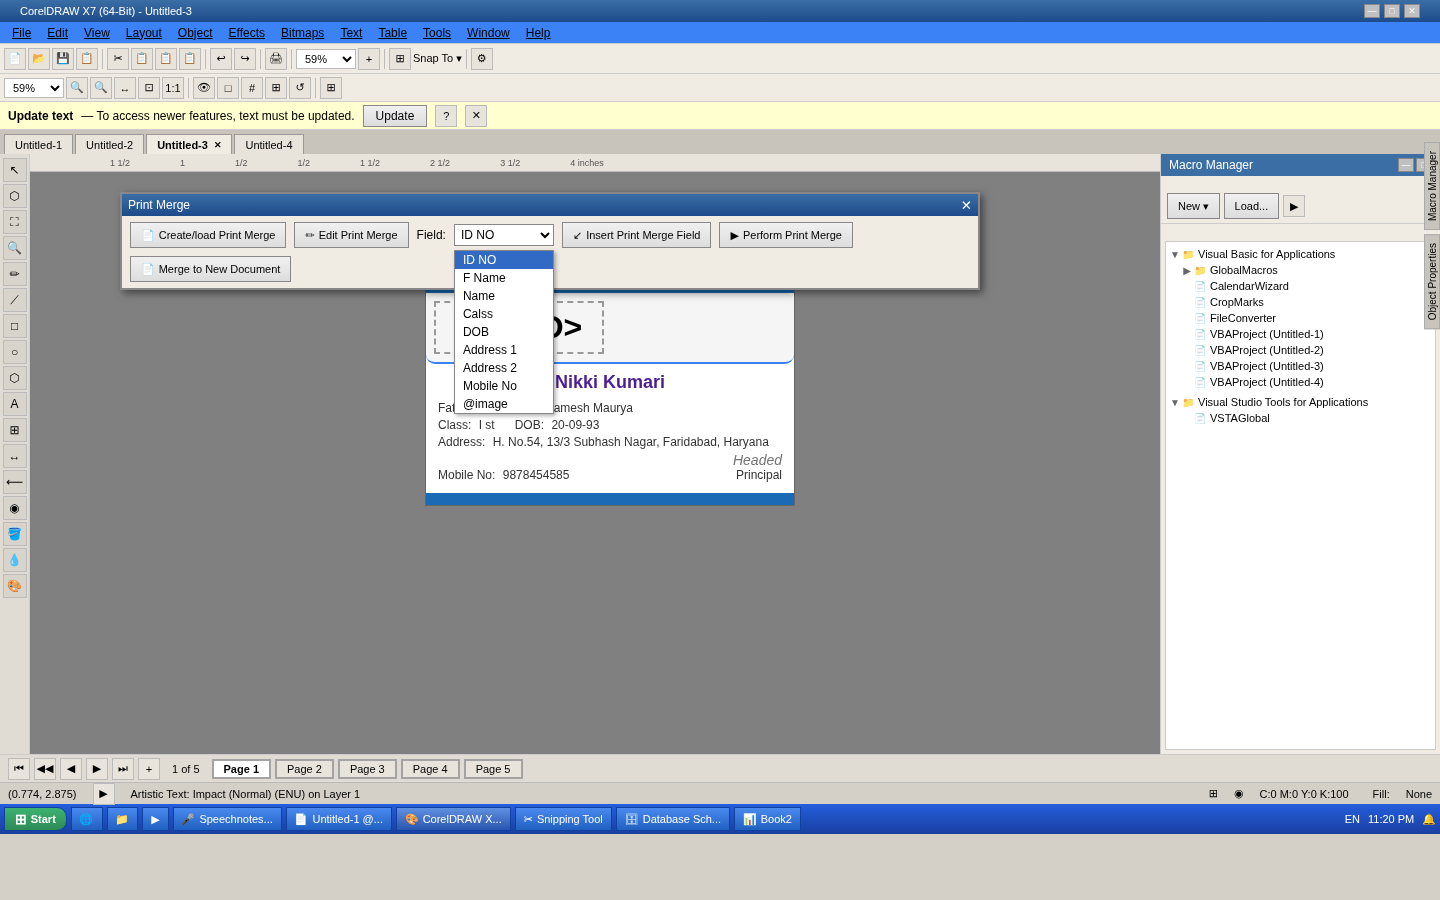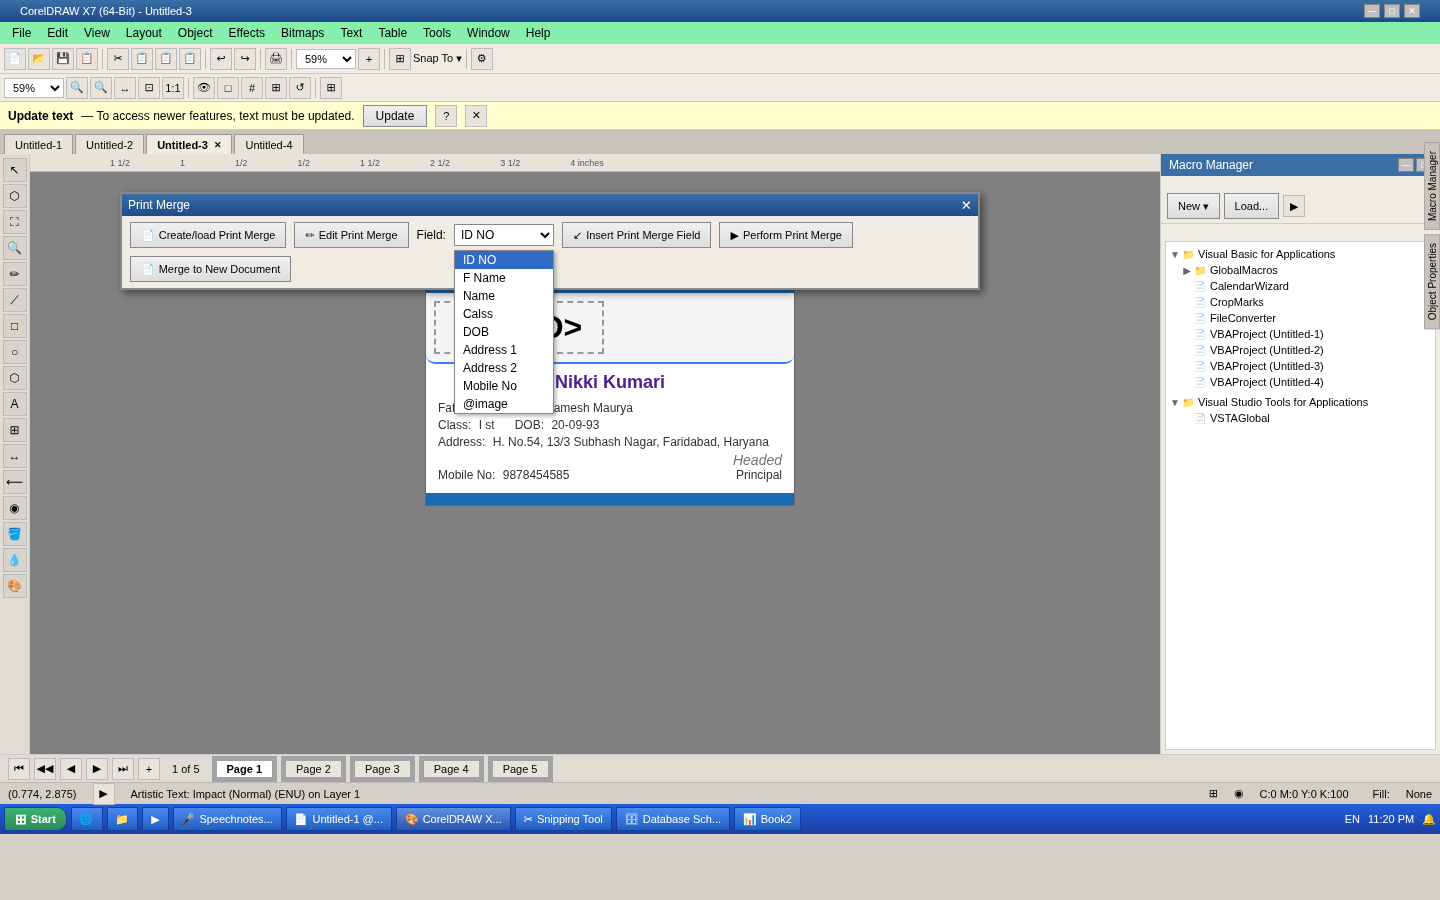--- a/index.html
+++ b/index.html
@@ -22,25 +22,26 @@
       background: #c0c0c0;
       border: 1px solid #888;
       font-size: 9px;
       display: flex; align-items: center; justify-content: center;
       cursor: pointer;
     }
 
     
     #menu-bar {
       height: 22px;
-      background: #86efac;
+      background: #3b82f6;
       display: flex;
       align-items: center;
       padding: 0 4px;
       border-bottom: 1px solid #ccc;
+      text-decoration: underline;
     }
     .menu-item {
       padding: 2px 8px;
       cursor: pointer;
       font-size: 12px;
     }
 
     
     #toolbar {
       height: 30px;
@@ -336,21 +337,21 @@
       background: #e0dcd4;
       border-top: 1px solid #ccc;
       display: flex;
       align-items: center;
       gap: 4px;
       padding: 0 8px;
     }
     .page-tab {
       padding: 2px 10px;
       background: #e8e4dc;
-      border: 5px solid #a3a3a3;
+      border: 2px solid #a3a3a3;
       font-size: 11px;
       cursor: pointer;
     }
     .page-tab.active { background: white; font-weight: bold; }
 
     
     #taskbar {
       height: 30px;
       background: linear-gradient(to bottom, #245edc, #1a3fa0);
       display: flex;

